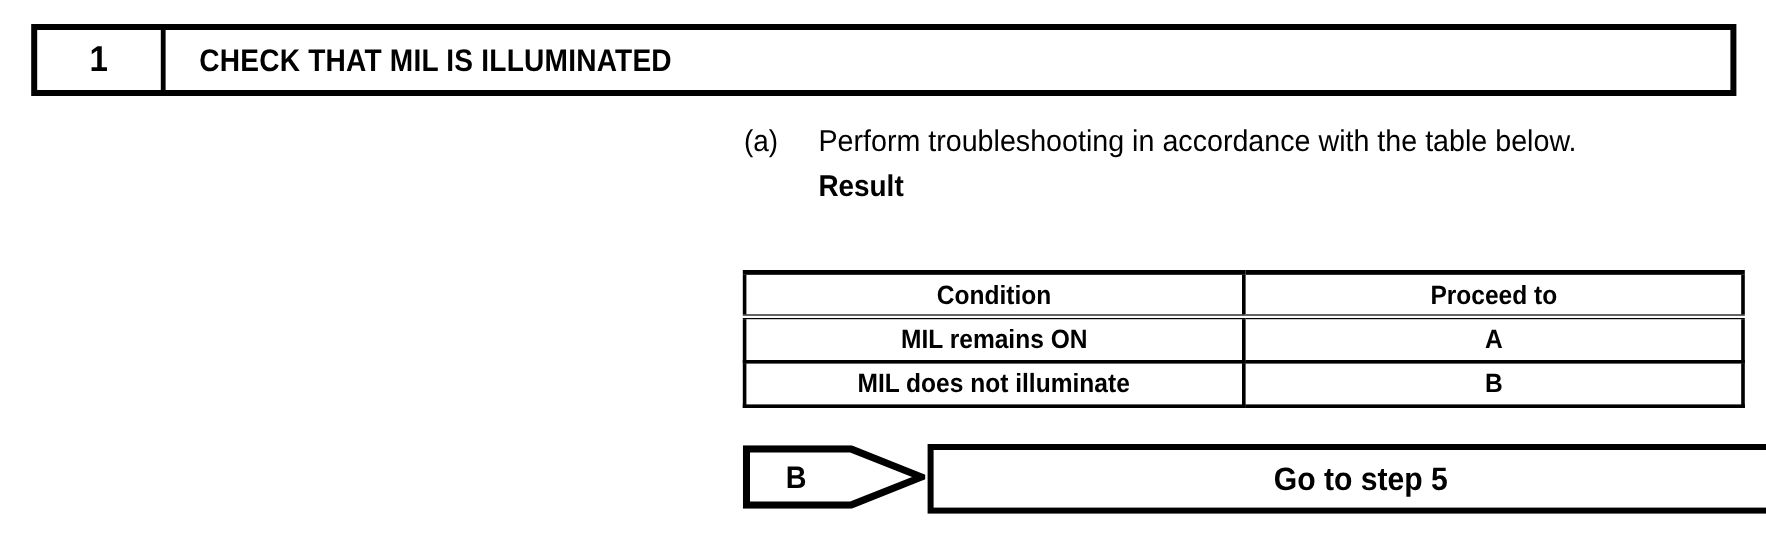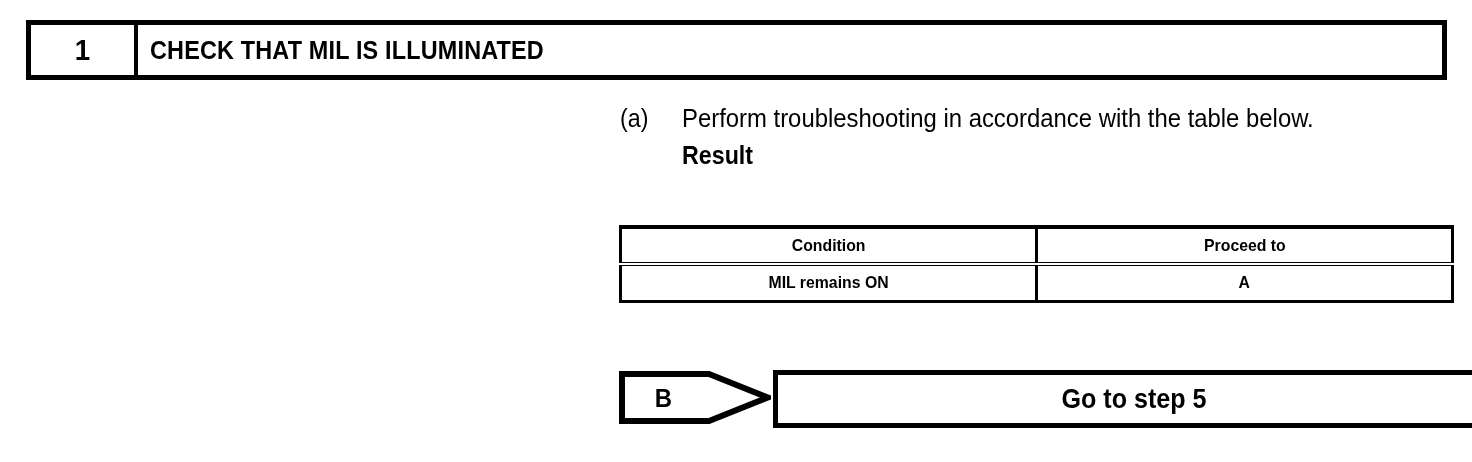--- a/index.html
+++ b/index.html
@@ -47,21 +47,21 @@
     font-size: 30px;
     font-weight: bold;
     line-height: 1;
     letter-spacing: 0px;
     transform: scaleX(0.92);
   }
   .step-title-cell {
     flex: 1 1 auto;
     display: flex;
     align-items: center;
-    padding-left: 12px;
+    padding-left: 28px;
     box-sizing: border-box;
   }
   .step-title {
     font-size: 26px;
     font-weight: bold;
     line-height: 1;
     letter-spacing: 0.2px;
     transform: scaleX(0.90);
     transform-origin: left center;
     white-space: nowrap;
@@ -116,21 +116,21 @@
     border-collapse: collapse;
     width: 100%;
     table-layout: fixed;
     background: #fff;
   }
   table.result-table th,
   table.result-table td {
     border: 3px solid #000;
     text-align: center;
     vertical-align: middle;
-    font-size: 17px;
+    font-size: 22px;
     font-weight: bold;
     padding: 0;
     height: 34px;
     line-height: 34px;
     transform-origin: center center;
   }
   table.result-table th {
     height: 33px;
     line-height: 33px;
     border-bottom-width: 3px;
@@ -246,20 +246,28 @@
       </thead>
       <tbody>
         <tr class="first-body-row">
           <td>
             <span class="cell-txt">MIL remains ON</span>
           </td>
           <td>
             <span class="cell-txt">A</span>
           </td>
         </tr>
+        <tr>
+          <td>
+            <span class="cell-txt">MIL does not illuminate</span>
+          </td>
+          <td>
+            <span class="cell-txt">B</span>
+          </td>
+        </tr>
       </tbody>
     </table>
   </div>
 
   <div class="goto-row">
 
     <div class="flag-tag">
       <svg viewBox="0 0 152 53" xmlns="http://www.w3.org/2000/svg">
         <polygon points="3,3 90,3 149,26.5 90,50 3,50" fill="#ffffff" stroke="#000000" stroke-width="6" stroke-linejoin="miter"></polygon>
       </svg>

